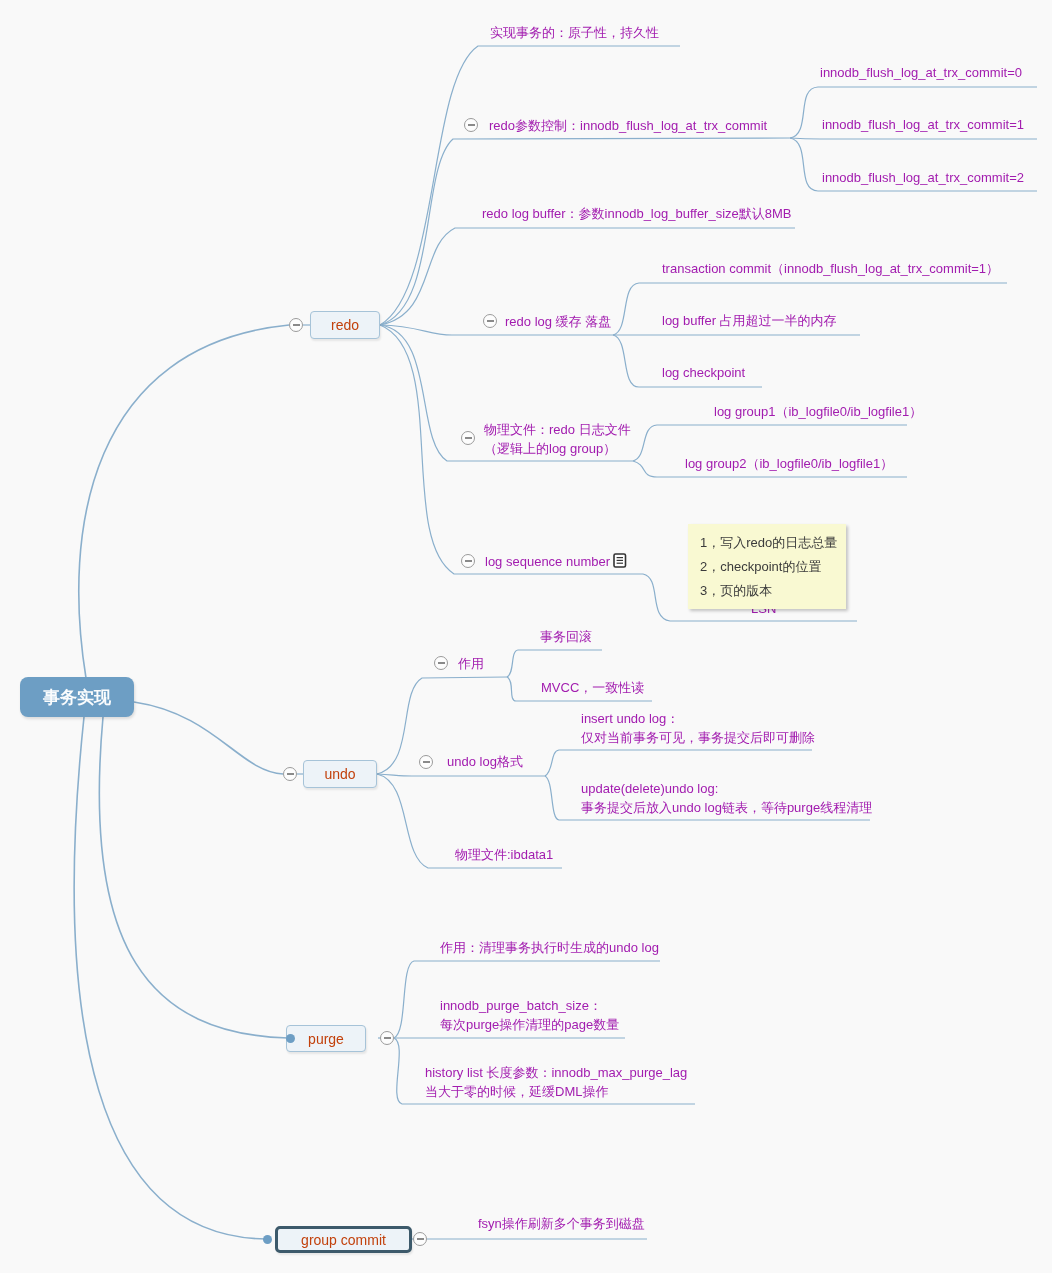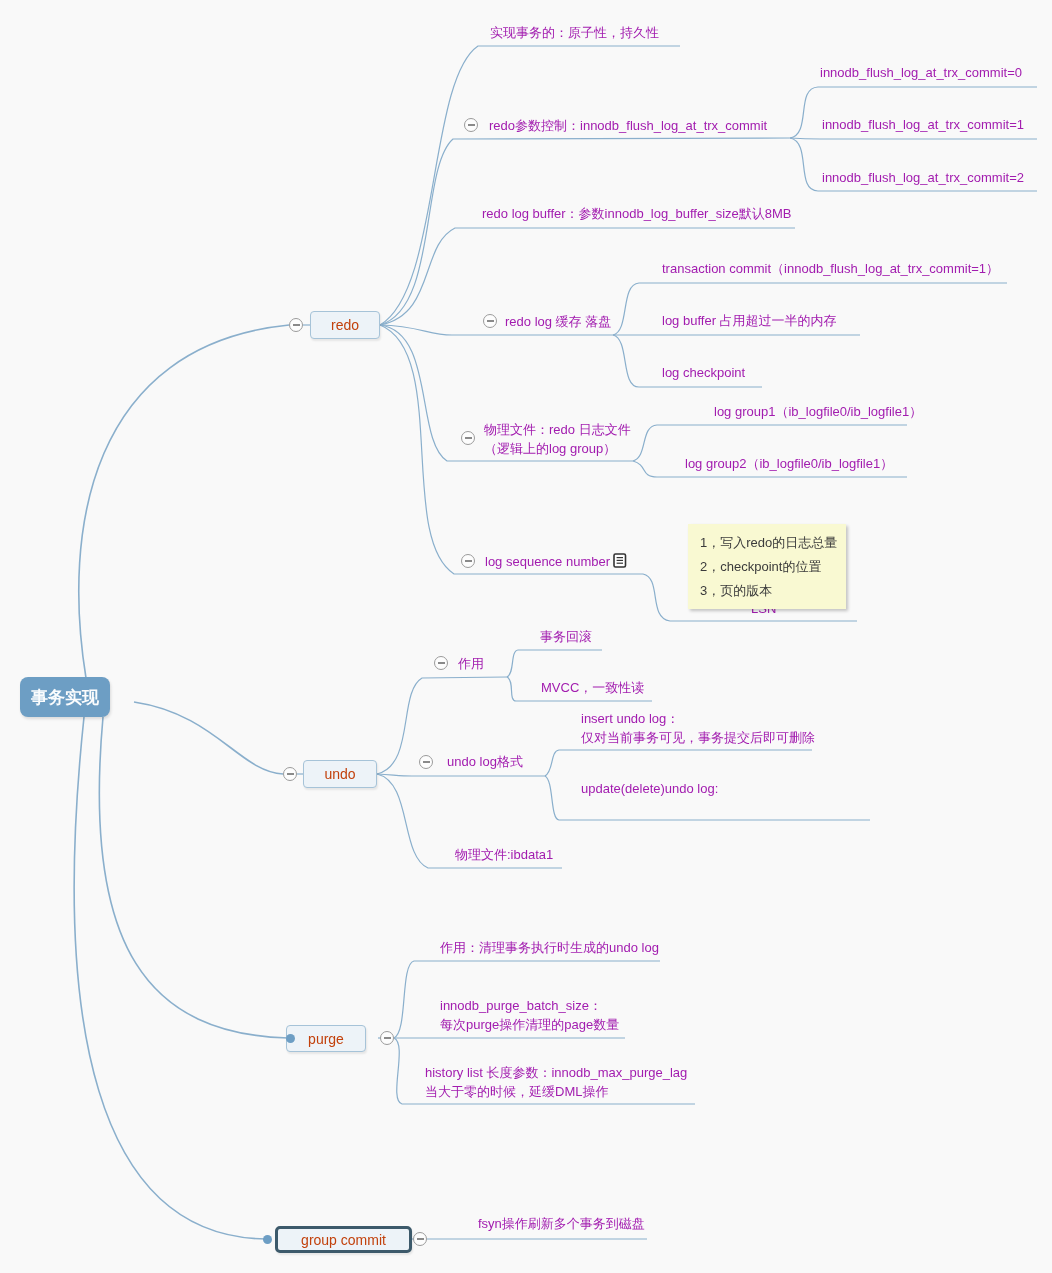--- a/index.html
+++ b/index.html
@@ -8,21 +8,21 @@
   svg.wires{position:absolute;left:0;top:0;pointer-events:none;}
 
   .leaf{position:absolute;font-size:13px;color:#a21caf;white-space:nowrap;line-height:19px;}
   .leaf span{display:block;}
 
   .topic{position:absolute;background:#edf3f8;border:1px solid #a6c3d8;border-radius:4px;
          display:flex;align-items:center;justify-content:center;font-size:14px;color:#c2410c;
          box-shadow:1px 2px 2px rgba(0,0,0,0.08);box-sizing:border-box;cursor:default;}
   .topic.selected{border:3px solid #3d5a6b;border-radius:5px;}
 
-  .root-node{position:absolute;left:20px;top:677px;width:90px;height:40px;background:#6d9ec4;
+  .root-node{position:absolute;left:20px;top:677px;width:114px;height:40px;background:#6d9ec4;
              border-radius:8px;display:flex;align-items:center;justify-content:center;
              color:rgba(255,255,255,0.97);font-size:17px;font-weight:bold;
              box-shadow:1px 2px 3px rgba(0,0,0,0.12);}
 
   .minus{position:absolute;width:14px;height:14px;border-radius:50%;background:#fdfdfd;
          border:1px solid #9b9b9b;box-sizing:border-box;}
   .minus::after{content:"";position:absolute;left:2.5px;right:2.5px;top:50%;height:1.3px;
          margin-top:-0.7px;background:#8a8a8a;}
 
   .dot{position:absolute;width:9px;height:9px;border-radius:50%;background:#6d9ec4;}
@@ -158,20 +158,21 @@
   <div class="leaf" style="left:458px;top:654px;">作用</div>
   <div class="leaf" style="left:540px;top:627px;">事务回滚</div>
   <div class="leaf" style="left:541px;top:678px;">MVCC，一致性读</div>
   <div class="leaf" style="left:447px;top:752px;">undo log格式</div>
   <div class="leaf" style="left:581px;top:709px;">
     <span>insert undo log：</span>
     <span>仅对当前事务可见，事务提交后即可删除</span>
   </div>
   <div class="leaf" style="left:581px;top:779px;">
     <span>update(delete)undo log:</span>
+    <span>事务提交后放入undo log链表，等待purge线程清理</span>
   </div>
   <div class="leaf" style="left:455px;top:845px;">物理文件:ibdata1</div>
 
   <div class="leaf" style="left:440px;top:938px;">作用：清理事务执行时生成的undo log</div>
   <div class="leaf" style="left:440px;top:996px;">
     <span>innodb_purge_batch_size：</span>
     <span>每次purge操作清理的page数量</span>
   </div>
   <div class="leaf" style="left:425px;top:1063px;">
     <span>history list 长度参数：innodb_max_purge_lag</span>

